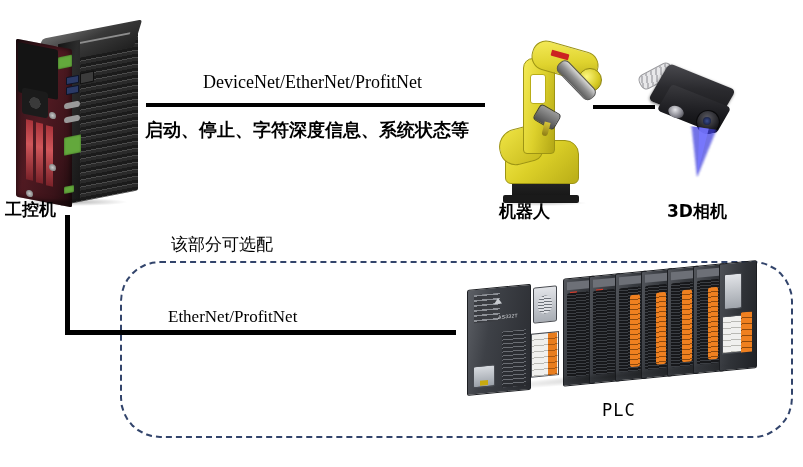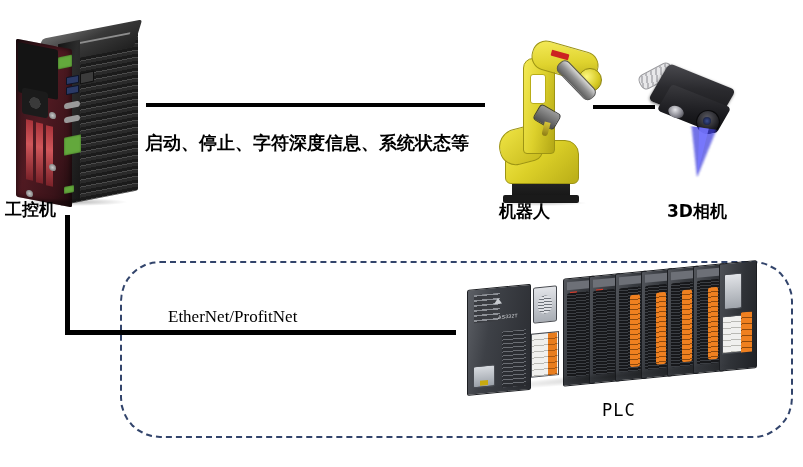--- a/index.html
+++ b/index.html
@@ -409,29 +409,31 @@
     <div class="body2"></div>
     <div class="eye"></div>
     <div class="lensring"></div>
     <div class="lensdot"></div>
     <div class="beam"></div>
     <div class="beamcore"></div>
   </div>
 
   <div class="lbl cjk" style="left:667px;top:200px;font-size:17px;">3D相机</div>
 
+  <div class="lbl serif" style="left:203px;top:72px;font-size:18px;">DeviceNet/EtherNet/ProfitNet</div>
 
   <div class="hline" style="left:146px;top:103px;width:339px;height:4px;"></div>
 
-  <div class="lbl cjk" style="left:145px;top:131px;font-size:18px;">启动、停止、字符深度信息、系统状态等</div>
+  <div class="lbl cjk" style="left:145px;top:118px;font-size:18px;">启动、停止、字符深度信息、系统状态等</div>
 
   <div class="hline" style="left:593px;top:105px;width:62px;height:4px;"></div>
 
   <div class="dashbox" style="left:120px;top:261px;width:669px;height:173px;"></div>
 
+  <div class="lbl cjk-reg" style="left:168px;top:233px;font-size:17px;background:#fff;padding:0 3px;">该部分可选配</div>
 
   <div class="vline" style="left:65px;top:215px;width:5px;height:120px;"></div>
 
   <div class="hline" style="left:65px;top:330px;width:391px;height:5px;"></div>
 
   <div class="lbl serif" style="left:165px;top:307px;font-size:17px;background:#fff;padding:0 3px;">EtherNet/ProfitNet</div>
 
 
   <div class="plc">
     <div class="rack">

